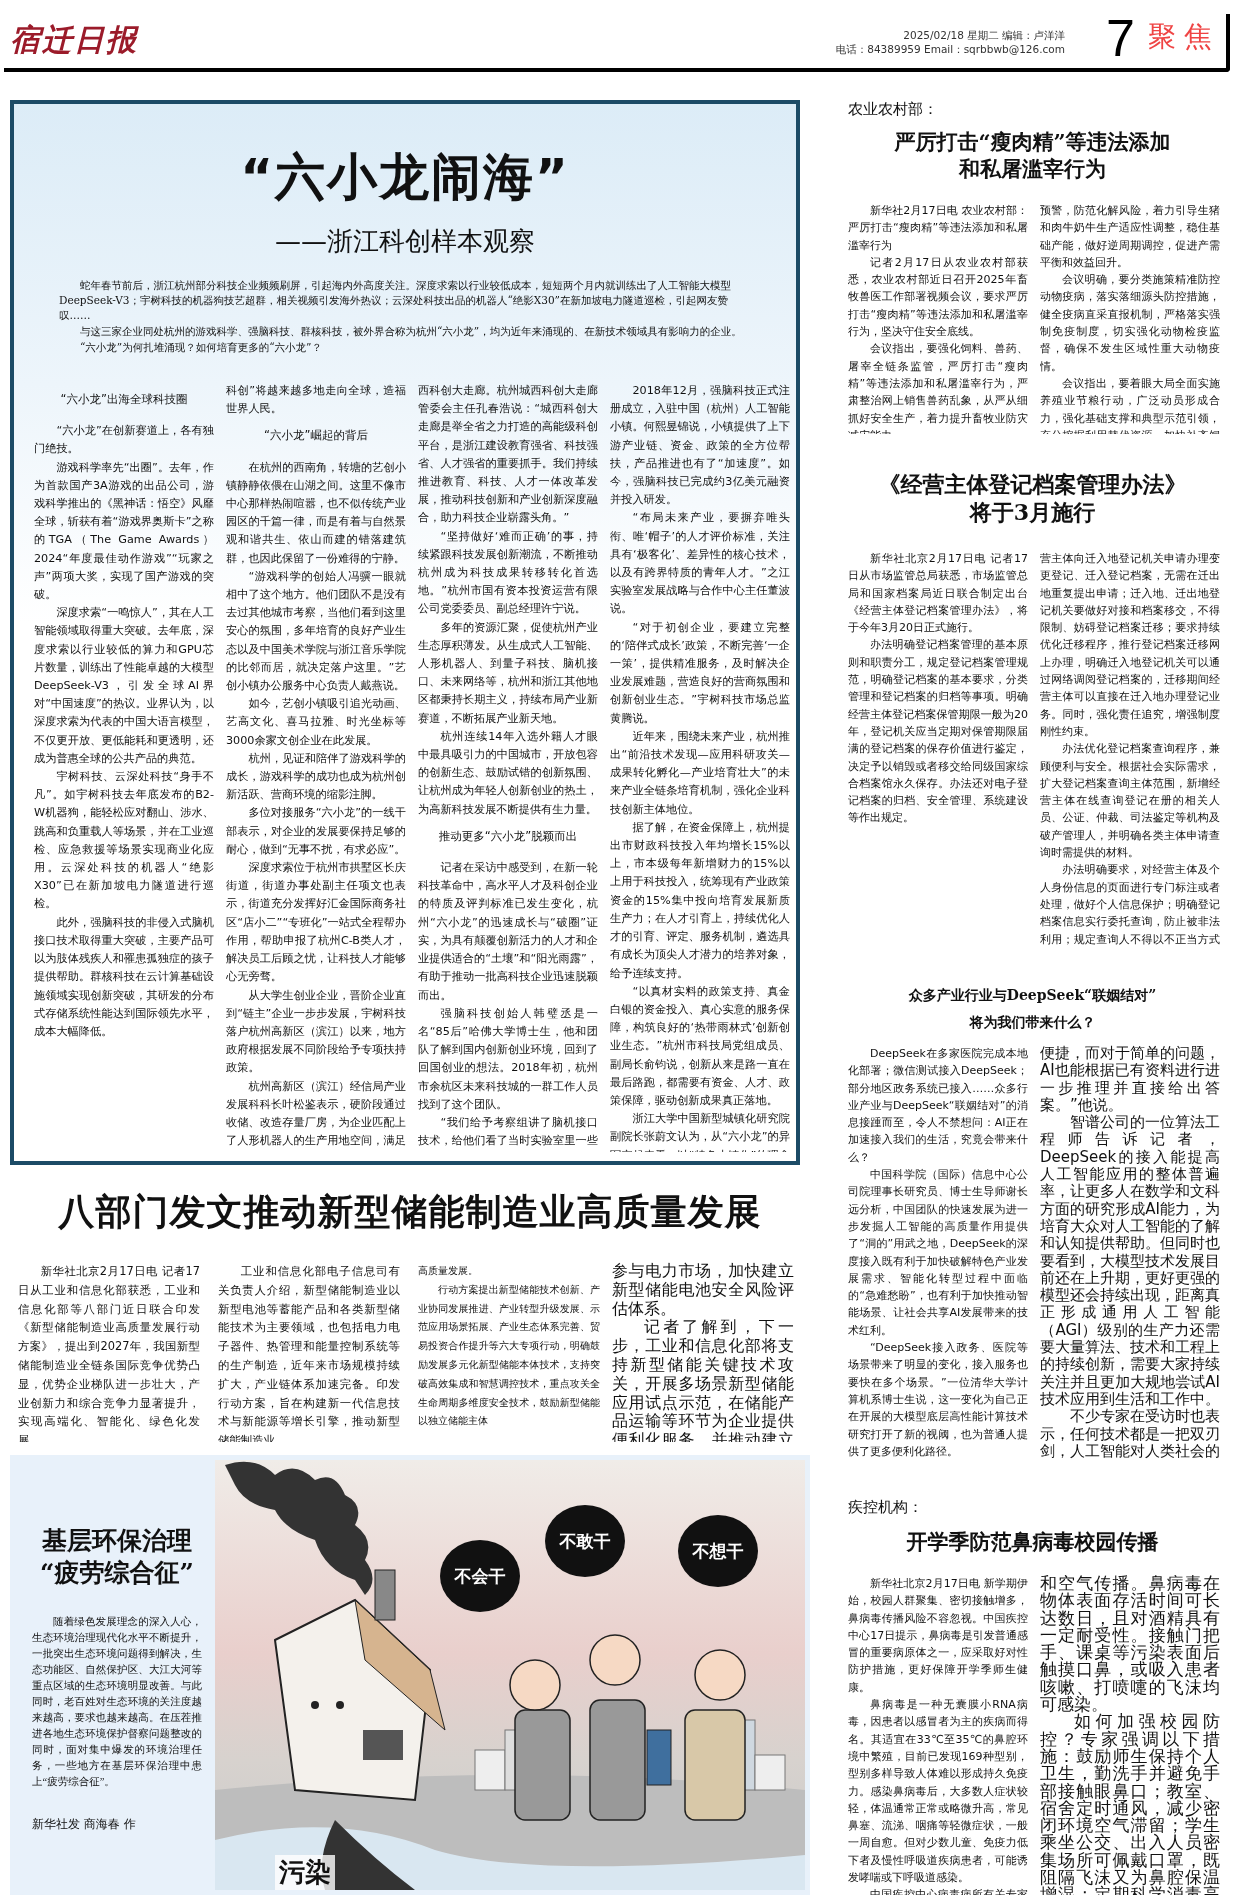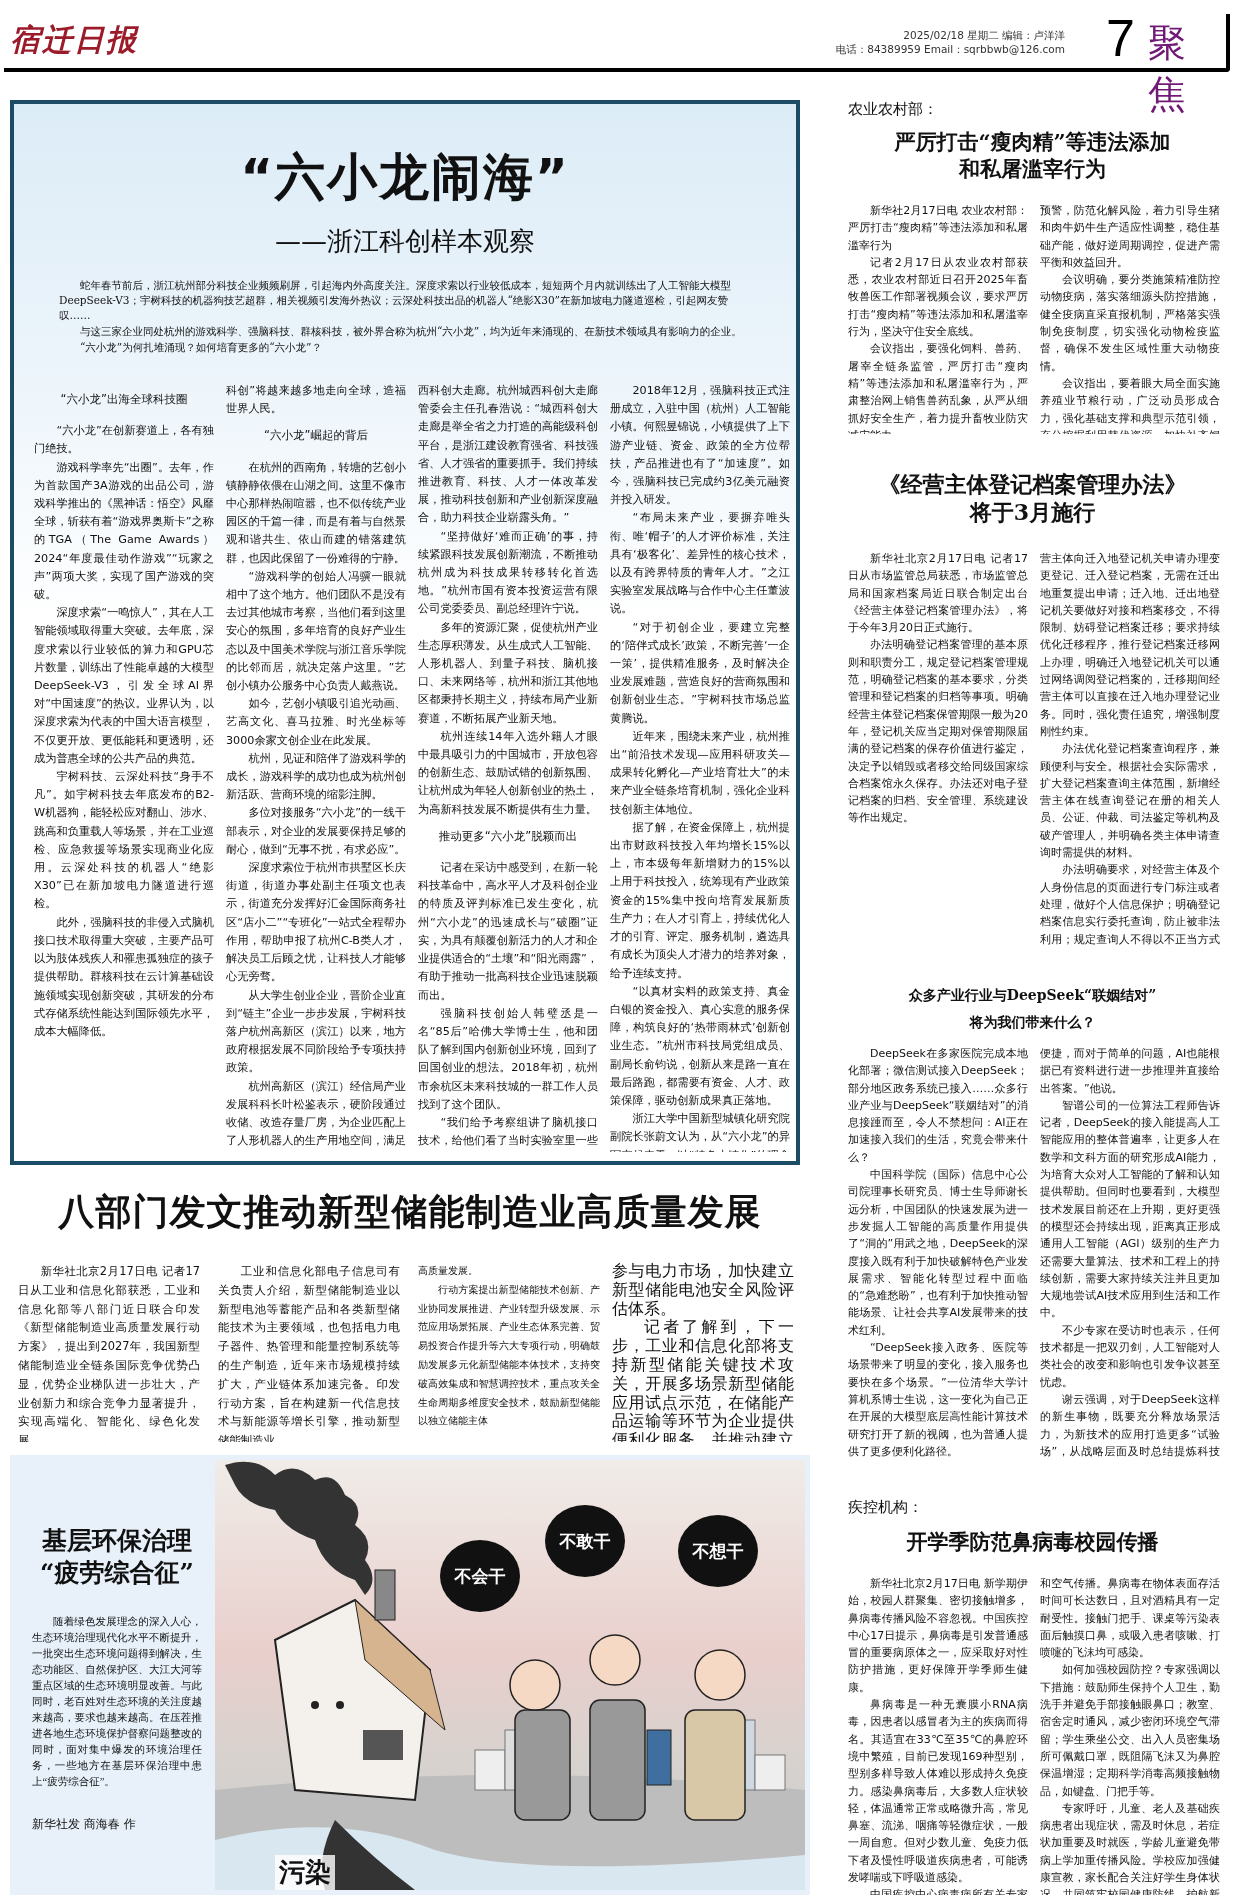--- a/index.html
+++ b/index.html
@@ -4,21 +4,21 @@
 <style>
   * { box-sizing: border-box; margin: 0; padding: 0; }
   html, body { width: 1236px; height: 1898px; background: #ffffff; overflow: hidden; }
   body { position: relative; font-family: "DejaVu Sans", sans-serif; color: #111; }
 
   
   .masthead { position: absolute; left: 0; top: 0; width: 1236px; height: 72px; }
   .logo { position: absolute; left: 10px; top: 20px; font-family: "DejaVu Serif", serif; font-size: 30px; font-style: italic; font-weight: bold; color: #9b1b2a; letter-spacing: 2px; }
   .meta { position: absolute; left: 790px; top: 28px; font-size: 10.5px; line-height: 14px; color: #333; text-align: right; width: 275px; }
   .page-num { position: absolute; left: 1106px; top: 10px; font-family: "Liberation Sans", sans-serif; font-size: 52px; line-height: 56px; color: #000; }
-  .section-name { position: absolute; left: 1148px; top: 18px; font-size: 38px; letter-spacing: 8px; color: #701a75; }
+  .section-name { position: absolute; left: 1148px; top: 18px; font-size: 28px; letter-spacing: 8px; color: #ef4444; }
   .rule-top { position: absolute; left: 4px; top: 68px; width: 1226px; height: 4px; background: #000; border-radius: 0 0 8px 0; }
   .rule-right { position: absolute; left: 1226px; top: 14px; width: 4px; height: 58px; background: #000; border-radius: 0 0 6px 0; }
 
   
   .feature { position: absolute; left: 10px; top: 100px; width: 790px; height: 1065px; border: 4px solid #1c4b66; background: linear-gradient(#dcecf7 0, #edf5fb 280px, #ffffff 520px, #ffffff 100%); }
   .feature-title { position: absolute; left: 0; top: 40px; width: 782px; text-align: center; font-family: "DejaVu Sans", sans-serif; font-weight: bold; font-size: 50px; letter-spacing: 2px; }
   .feature-sub { position: absolute; left: 0; top: 120px; width: 782px; text-align: center; font-size: 26px; }
   .feature-lead { position: absolute; left: 45px; top: 174px; width: 700px; font-family: "DejaVu Serif", serif; font-size: 10.5px; line-height: 15px; }
   .feature-lead p { text-indent: 2em; margin-bottom: 1px; }
 
@@ -212,34 +212,34 @@
 <div class="headline" style="left:835px; top:982px; width:395px; font-size:14px; line-height:27px;">
   <div>众多产业行业与DeepSeek“联姻结对”</div>
   <div>将为我们带来什么？</div>
 </div>
 <div id="ai-cols">
     <div class="col" style="left: 848px; top: 1045px; width: 180px; height: 415px; overflow: hidden; font-size: 11px; line-height: 17.3px;">
       <p>DeepSeek在多家医院完成本地化部署；微信测试接入DeepSeek；部分地区政务系统已接入……众多行业产业与DeepSeek“联姻结对”的消息接踵而至，令人不禁想问：AI正在加速接入我们的生活，究竟会带来什么？</p>
       <p>中国科学院（国际）信息中心公司院理事长研究员、博士生导师谢长远分析，中国团队的快速发展为进一步发掘人工智能的高质量作用提供了“洞的”用武之地，DeepSeek的深度接入既有利于加快破解特色产业发展需求、智能化转型过程中面临的“急难愁盼”，也有利于加快推动智能场景、让社会共享AI发展带来的技术红利。</p>
       <p>“DeepSeek接入政务、医院等场景带来了明显的变化，接入服务也要快在多个场景。”一位清华大学计算机系博士生说，这一变化为自己正在开展的大模型底层高性能计算技术研究打开了新的视阈，也为普通人提供了更多便利化路径。</p>
     </div>
-    <div class="col" style="left: 1040px; top: 1045px; width: 180px; height: 415px; overflow: hidden; font-size: 11px; line-height: 17.3px;">
+    <div class="col" style="left: 1040px; top: 1045px; width: 180px; height: 415px; overflow: hidden; font-size: 15px; line-height: 17.3px;">
       <p style="text-indent: 0px;">便捷，而对于简单的问题，AI也能根据已有资料进行进一步推理并直接给出答案。”他说。</p>
       <p>智谱公司的一位算法工程师告诉记者，DeepSeek的接入能提高人工智能应用的整体普遍率，让更多人在数学和文科方面的研究形成AI能力，为培育大众对人工智能的了解和认知提供帮助。但同时也要看到，大模型技术发展目前还在上升期，更好更强的模型还会持续出现，距离真正形成通用人工智能（AGI）级别的生产力还需要大量算法、技术和工程上的持续创新，需要大家持续关注并且更加大规地尝试AI技术应用到生活和工作中。</p>
       <p>不少专家在受访时也表示，任何技术都是一把双刃剑，人工智能对人类社会的改变和影响也引发争议甚至忧虑。</p>
       <p>谢云强调，对于DeepSeek这样的新生事物，既要充分释放场景活力，为新技术的应用打造更多“试验场”，从战略层面及时总结提炼科技创新的经验启示，也需正视并妥善应对潜在的数据泄露、隐私侵犯及技术伦理等风险。</p>
     </div>
   </div>
 
 <div class="kicker" style="left:848px; top:1498px;">疾控机构：</div>
 <div class="headline" style="left:835px; top:1528px; width:395px; font-size:21px;">开学季防范鼻病毒校园传播</div>
 <div id="flu-cols">
     <div class="col" style="left: 848px; top: 1575px; width: 180px; height: 320px; overflow: hidden; font-size: 11px; line-height: 17.3px;">
       <p>新华社北京2月17日电 新学期伊始，校园人群聚集、密切接触增多，鼻病毒传播风险不容忽视。中国疾控中心17日提示，鼻病毒是引发普通感冒的重要病原体之一，应采取好对性防护措施，更好保障开学季师生健康。</p>
       <p>鼻病毒是一种无囊膜小RNA病毒，因患者以感冒者为主的疾病而得名。其适宜在33℃至35℃的鼻腔环境中繁殖，目前已发现169种型别，型别多样导致人体难以形成持久免疫力。感染鼻病毒后，大多数人症状较轻，体温通常正常或略微升高，常见鼻塞、流涕、咽痛等轻微症状，一般一周自愈。但对少数儿童、免疫力低下者及慢性呼吸道疾病患者，可能诱发哮喘或下呼吸道感染。</p>
       <p>中国疾控中心病毒病所有关专家介绍，鼻病毒主要通过接触传播</p>
     </div>
-    <div class="col" style="left: 1040px; top: 1575px; width: 180px; height: 320px; overflow: hidden; font-size: 11px; line-height: 17.3px;">
+    <div class="col" style="left: 1040px; top: 1575px; width: 180px; height: 320px; overflow: hidden; font-size: 17px; line-height: 17.3px;">
       <p style="text-indent: 0px;">和空气传播。鼻病毒在物体表面存活时间可长达数日，且对酒精具有一定耐受性。接触门把手、课桌等污染表面后触摸口鼻，或吸入患者咳嗽、打喷嚏的飞沫均可感染。</p>
       <p>如何加强校园防控？专家强调以下措施：鼓励师生保持个人卫生，勤洗手并避免手部接触眼鼻口；教室、宿舍定时通风，减少密闭环境空气滞留；学生乘坐公交、出入人员密集场所可佩戴口罩，既阻隔飞沫又为鼻腔保温增湿；定期科学消毒高频接触物品，如键盘、门把手等。</p>
       <p>专家呼吁，儿童、老人及基础疾病患者出现症状，需及时休息，若症状加重要及时就医，学龄儿童避免带病上学加重传播风险。学校应加强健康宣教，家长配合关注好学生身体状况，共同筑牢校园健康防线，护航新学期。</p>
     </div>
   </div>
 
 </body></html>

